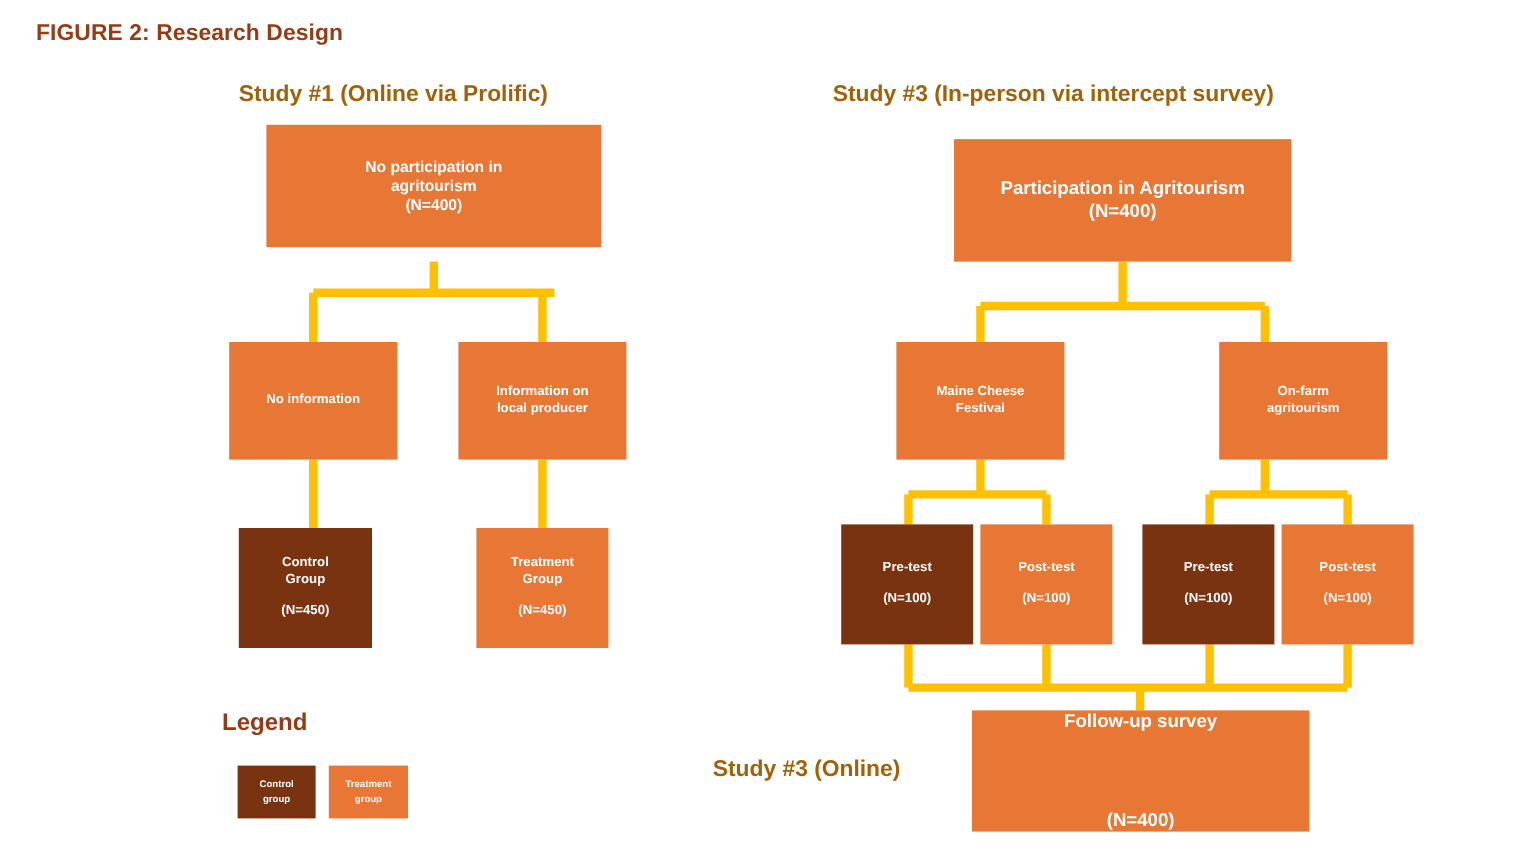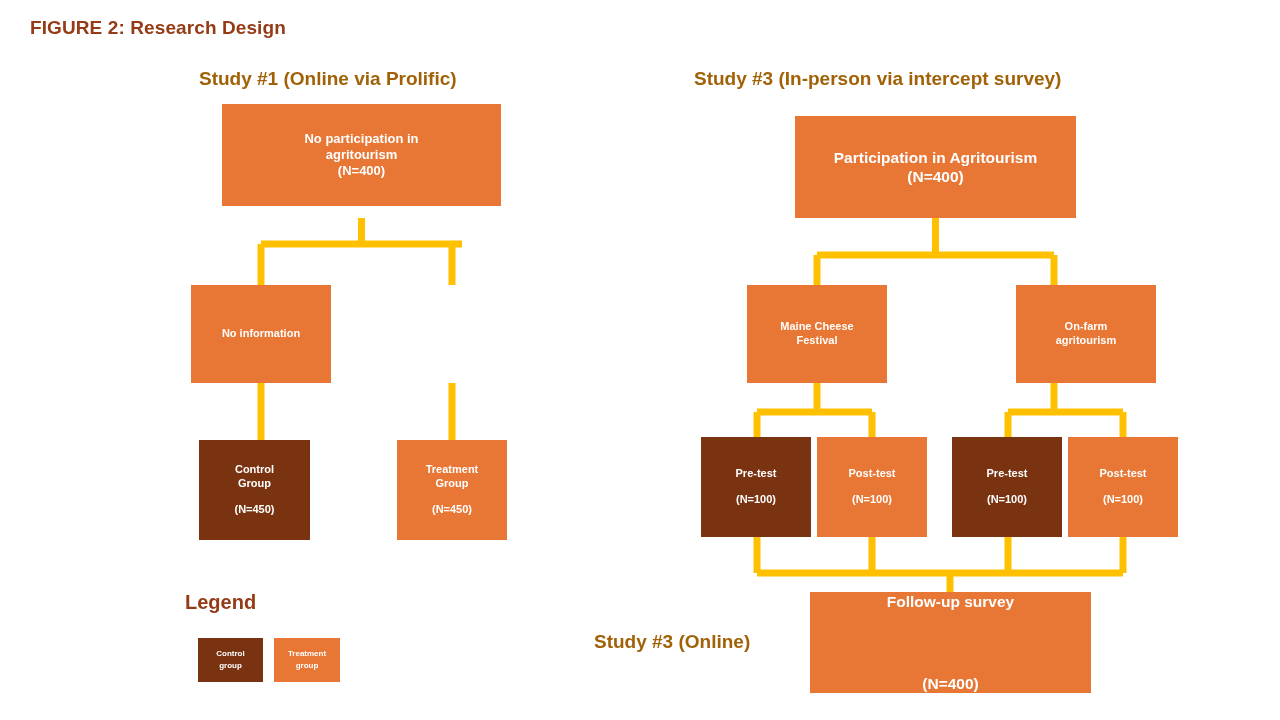--- a/index.html
+++ b/index.html
@@ -194,20 +194,24 @@
   <div class="node orange" id="n-noparticipation">
     <span class="line">No participation in</span>
     <span class="line">agritourism</span>
     <span class="line">(N=400)</span>
   </div>
 
   <div class="node orange" id="n-noinfo">
     <span class="line">No information</span>
   </div>
 
+  <div class="node orange" id="n-infolocal">
+    <span class="line">Information on</span>
+    <span class="line">local producer</span>
+  </div>
 
   <div class="node brown" id="n-control">
     <span class="line">Control</span>
     <span class="line">Group</span>
     <span class="gap"></span>
     <span class="line">(N=450)</span>
   </div>
 
   <div class="node orange" id="n-treatment">
     <span class="line">Treatment</span>

